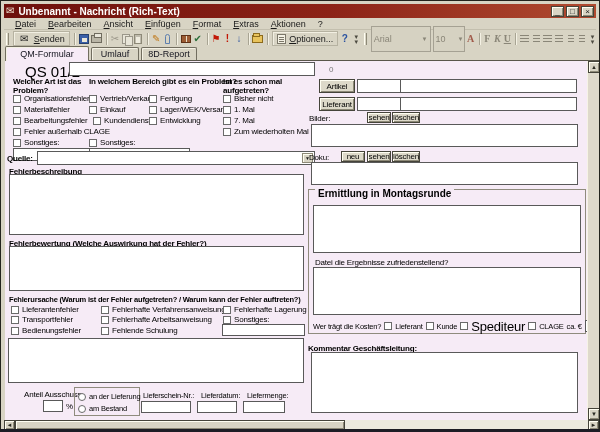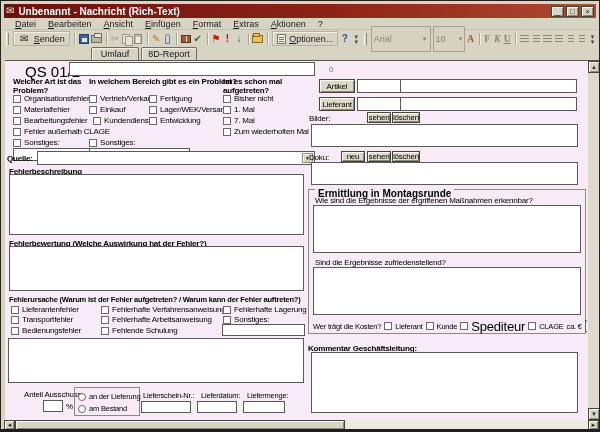--- a/index.html
+++ b/index.html
@@ -211,20 +211,21 @@
     <span class="ti">
         <span class="bars" style="width:6px"></span>
       </span>
     <span class="ovf" style="margin-left:auto">
         <span>▾</span>
         <span>▾</span>
       </span>
   </div>
 
   <div class="tabrow">
+    <span class="tab active" style="left:0;width:84px">QM-Formular</span>
     <span class="tab" style="left:86px;width:48px">Umlauf</span>
     <span class="tab" style="left:136px;width:56px">8D-Report</span>
   </div>
   <div class="panelline"></div>
 
   <div class="formpanel">
 
     <span class="lbl" style="left:20px;top:2px;font-size:15px;letter-spacing:0;font-weight:500">QS 01/2</span>
     <span class="inp" style="left:64px;top:1px;width:246px;height:14px"></span>
     <span class="lbl" style="left:324px;top:4px;color:#777">0</span>
@@ -386,23 +387,22 @@
     <span class="inp" style="left:306px;top:63px;width:267px;height:23px"></span>
 
     <span class="lbl" style="left:304px;top:92px">Doku:</span>
     <span class="btn" style="left:336px;top:90px;width:24px;height:11px">neu</span>
     <span class="btn" style="left:362px;top:90px;width:24px;height:11px">sehen</span>
     <span class="btn" style="left:387px;top:90px;width:28px;height:11px">löschen</span>
     <span class="inp" style="left:306px;top:101px;width:267px;height:23px"></span>
 
     <div class="fs" style="left:303px;top:128px;width:278px;height:145px">
       <span class="legend">Ermittlung in Montagsrunde</span>
-      <span class="lbl" style="left:6px;top:6px">Wie sind die Ergebnisse der ergriffenen Maßnahmen erkennbar?</span>
       <span class="inp" style="left:4px;top:15px;width:268px;height:48px"></span>
-      <span class="lbl" style="left:6px;top:68px">Sind die Ergebnisse zufriedenstellend?</span>
+      <span class="lbl" style="left:6px;top:68px">Datei die Ergebnisse zufriedenstellend?</span>
       <span class="inp" style="left:4px;top:77px;width:268px;height:48px"></span>
       <div class="kosten" style="top:130px">
         <span>Wer trägt die Kosten?</span>
         <label class="cb" style="position:static;font-size:7.5px">
             <span class="bx"></span>
             <span>Lieferant</span>
           </label>
         <label class="cb" style="position:static;font-size:7.5px">
             <span class="bx"></span>
             <span>Kunde</span>

